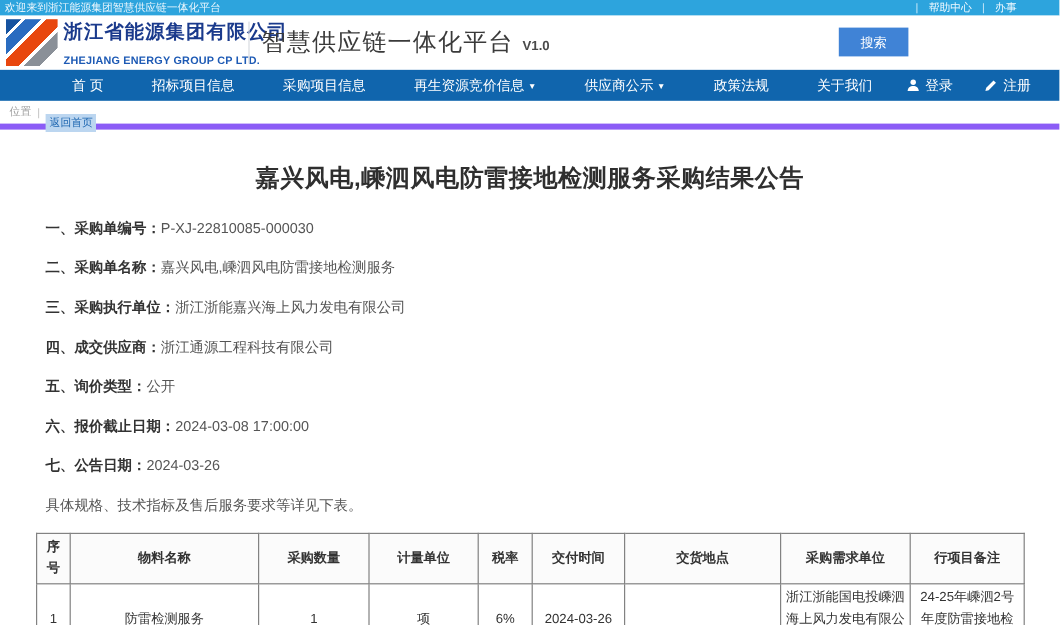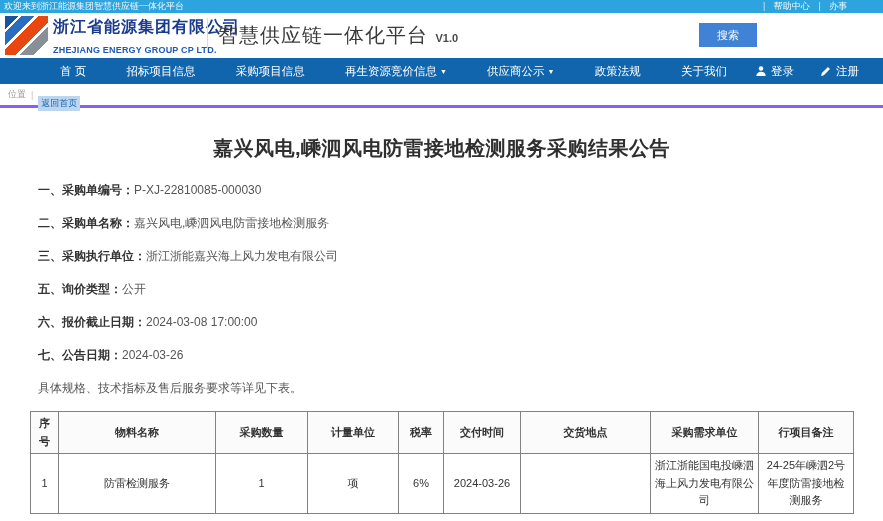--- a/index.html
+++ b/index.html
@@ -42,21 +42,21 @@
   .nav { height:26px; background:#1065ad; display:flex; align-items:center;
     color:#fff; font-size:11.5px; }
   .nav-left { display:flex; flex:1; justify-content:space-around; padding:0 8px 0 40px; }
   .nav-item { cursor:pointer; white-space:nowrap; }
   .nav-item .caret { font-size:7px; margin-left:3px; vertical-align:1px; }
   .nav-auth { display:flex; align-items:center; gap:26px; padding-right:24px; }
   .nav-auth .auth { display:flex; align-items:center; gap:4px; cursor:pointer; white-space:nowrap; }
 
   
   .breadcrumb { height:24px; display:flex; align-items:center; padding-left:8px;
-    font-size:9px; color:#9a9a9a; border-bottom:3px solid #8b5cf6; }
+    font-size:9px; color:#9a9a9a; border-bottom:5px solid #8b5cf6; }
   .breadcrumb .sep { margin:0 5px; color:#c0c0c0; }
   .crumb-current { background:#bcd6f0; color:#1d66b0; padding:1px 3px; cursor:pointer;margin-top:17px; }
 
   
   .main { padding:0 30px; }
   .page-title { text-align:center; font-size:20px; font-weight:bold; color:#2f2f2f;
     margin-top:27px; letter-spacing:.5px; }
   .items { margin-top:20px; margin-left:8px; }
   .item-line { font-size:12px; margin-bottom:16px; color:#555; }
   .item-line b { color:#333; }
@@ -144,20 +144,23 @@
 
   <div class="items">
     <div class="item-line">
       <b>一、采购单编号：</b><span>P-XJ-22810085-000030</span>
     </div>
     <div class="item-line">
       <b>二、采购单名称：</b><span>嘉兴风电,嵊泗风电防雷接地检测服务</span>
     </div>
     <div class="item-line">
       <b>三、采购执行单位：</b><span>浙江浙能嘉兴海上风力发电有限公司</span>
+    </div>
+    <div class="item-line">
+      <b>四、成交供应商：</b><span>浙江通源工程科技有限公司</span>
     </div>
     <div class="item-line">
       <b>五、询价类型：</b><span>公开</span>
     </div>
     <div class="item-line">
       <b>六、报价截止日期：</b><span>2024-03-08 17:00:00</span>
     </div>
     <div class="item-line">
       <b>七、公告日期：</b><span>2024-03-26</span>
     </div>

